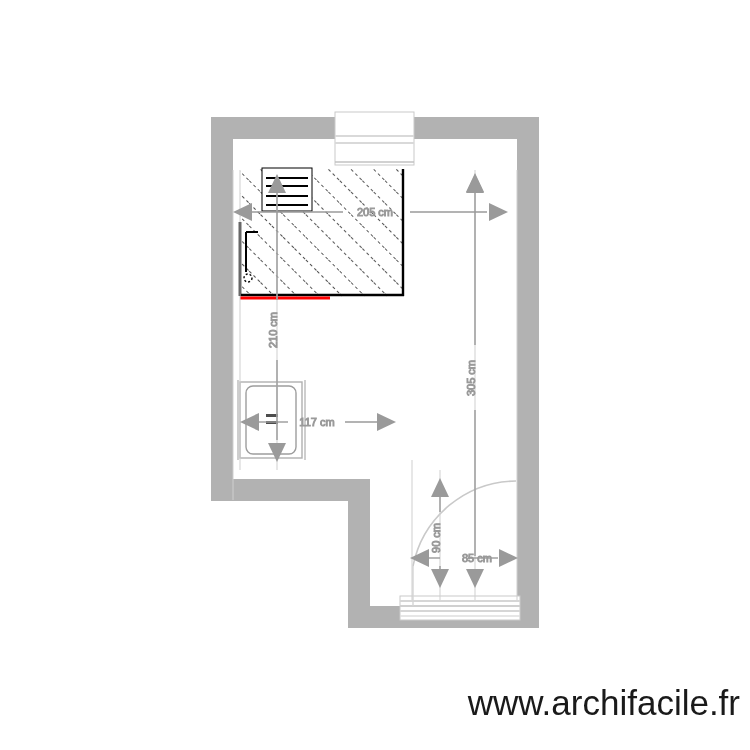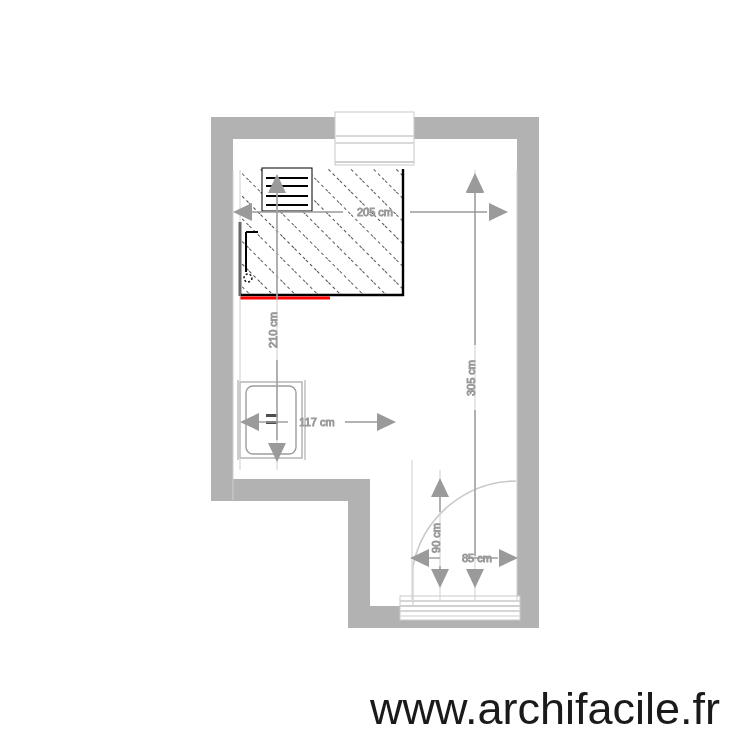--- a/index.html
+++ b/index.html
@@ -15,24 +15,24 @@
     position:absolute;
     left:0;top:0;
     width:750px;height:750px;
   }
   #plan-svg{display:block;}
   #watermark{
     position:absolute;
     left:0; top:683px;
     width:750px;
     text-align:right;
-    padding-right:30px;
+    padding-right:10px;
     box-sizing:border-box;
     font-family:"Liberation Sans", sans-serif;
-    font-size:45px;
+    font-size:35px;
     font-weight:400;
     color:#1a1a1a;
     letter-spacing:0px;
     white-space:nowrap;
   }
   .dim-label{
     font-family:"Liberation Sans", sans-serif;
     font-size:11px;
     fill:#8d8d8d;
   }

